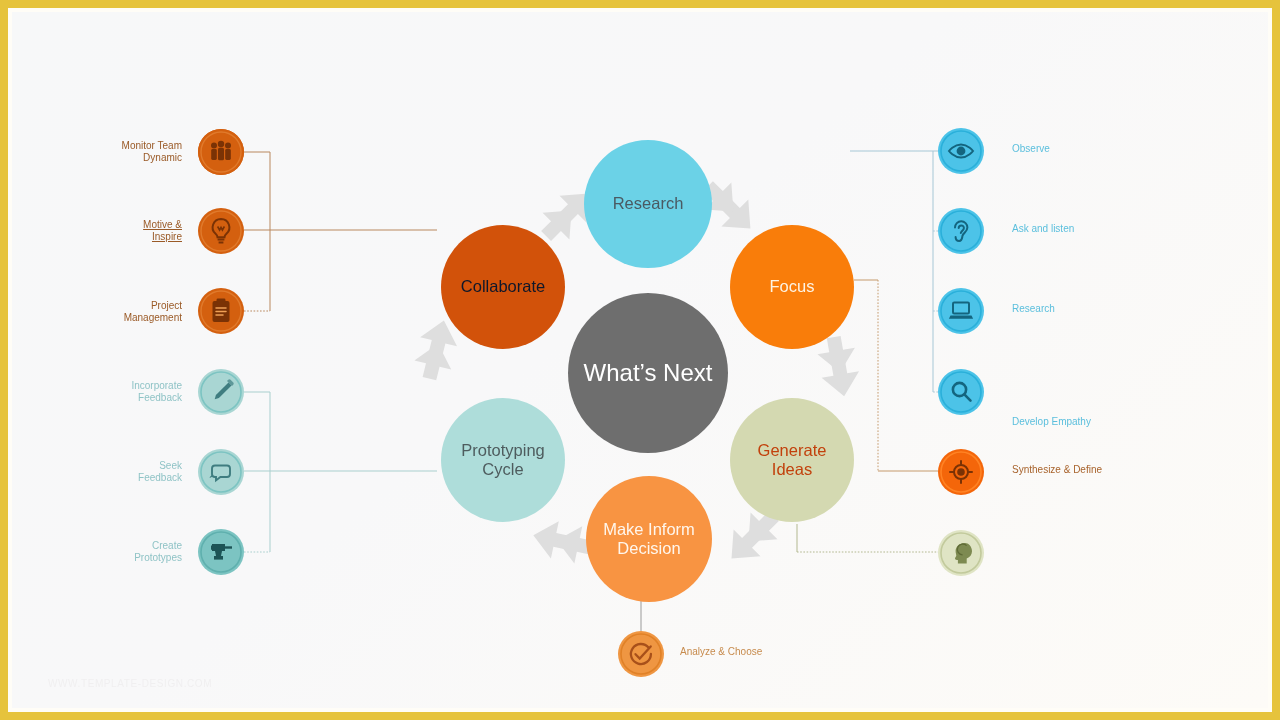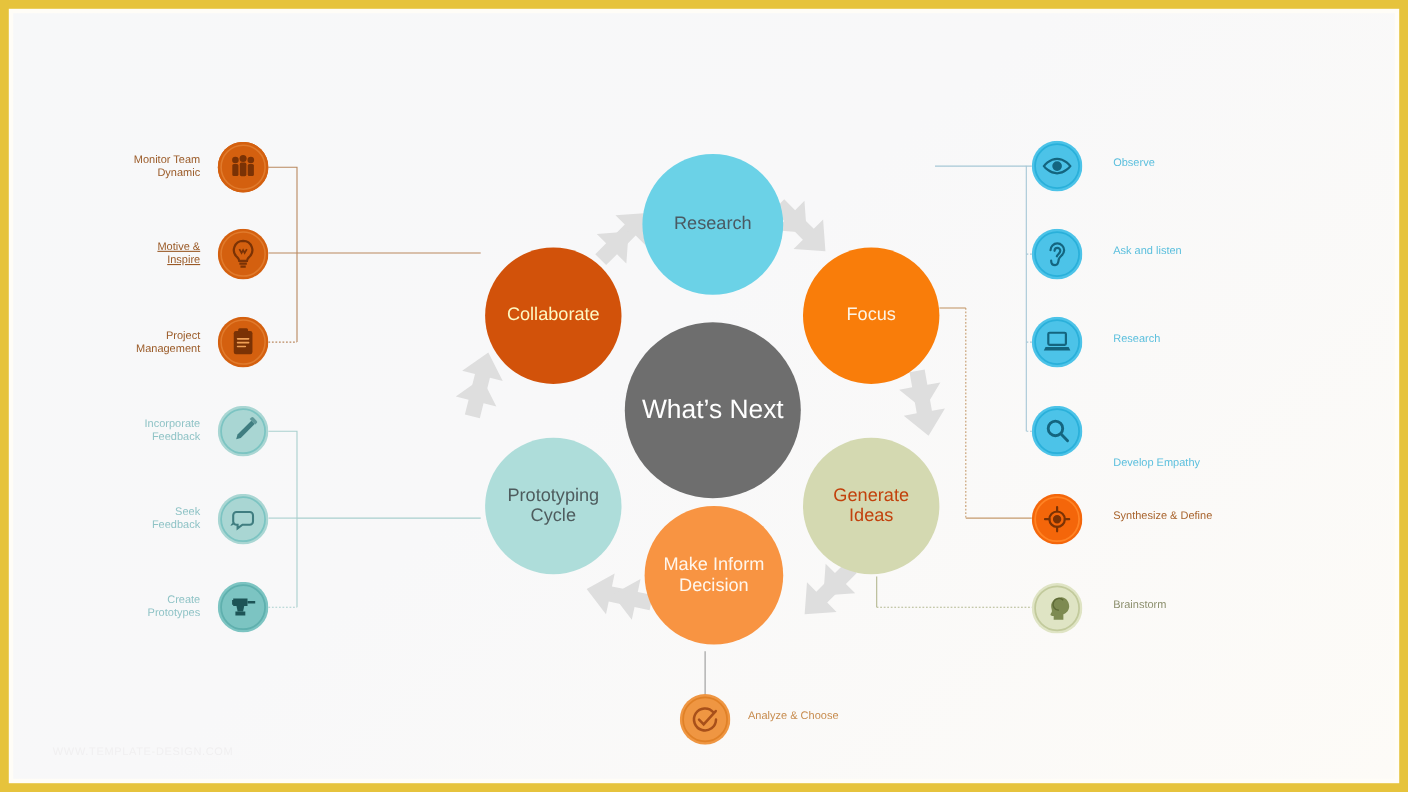--- a/index.html
+++ b/index.html
@@ -48,23 +48,23 @@
     width: 160px; height: 160px;
     left: 556px; top: 281px;
     background: #6e6e6e;
     color: #ffffff;
     font-size: 24px;
   }
   .petal { font-size: 16.5px; }
   .p-research  { width:128px;height:128px; left:572px; top:128px; background:#6bd2e7; color:#4a5a63; }
   .p-focus     { width:124px;height:124px; left:718px; top:213px; background:#f97d0a; color:#fdf3e4; }
   .p-generate  { width:124px;height:124px; left:718px; top:386px; background:#d4d9b1; color:#c2410c; }
-  .p-decision  { width:126px;height:126px; left:574px; top:448px; background:#f89442; color:#fff6ec; }
+  .p-decision  { width:126px;height:126px; left:574px; top:464px; background:#f89442; color:#fff6ec; }
   .p-prototype { width:124px;height:124px; left:429px; top:386px; background:#aeddda; color:#4e5c5e; }
-  .p-collab    { width:124px;height:124px; left:429px; top:213px; background:#d2520a; color:#fef9c3; }
+  .p-collab    { width:124px;height:124px; left:429px; top:213px; background:#d2520a; color:#0f172a; }
 
   
   .sat {
     position: absolute;
     width: 46px; height: 46px;
     border-radius: 50%;
     display:flex; align-items:center; justify-content:center;
   }
   .sat svg { display:block; }
   .sat-label {
@@ -352,21 +352,20 @@
   <div class="sat" style="left:926px; top:518px;">
     <svg width="46" height="46" viewBox="0 0 46 46">
       <circle cx="23" cy="23" r="23" fill="#dfe4c4"></circle>
       <circle cx="23" cy="23" r="20" fill="none" stroke="#c2ca9c" stroke-width="1.6"></circle>
       <path d="M27 13c-5.6 0 -9.4 3.6 -9.4 8 0 2 .7 3.4 .7 4.6 0 1.1 -1.3 1.9 -1.3 3 0 .9 .8 1.3 1.8 1.3h1.1v3.6h8.8v-5c3.3 -1.2 5.3 -4 5.3 -7.3 0 -4.7 -3.6 -8.2 -7 -8.2z" fill="#7d8a51"></path>
       <g fill="none" stroke="#5e6a36" stroke-width="1.3">
         <path d="M28.6 15.6a5.4 5.4 0 1 0 -4 9.2"></path>
       </g>
     </svg>
   </div>
-  <div class="sat-label lbl-right t-olive" style="left:1000px; top:533px; width:220px;">Brainstorm</div>
 
   <div class="sat" style="left:606px; top:619px;">
     <svg width="46" height="46" viewBox="0 0 46 46">
       <circle cx="23" cy="23" r="23" fill="#ef9642"></circle>
       <circle cx="23" cy="23" r="20" fill="none" stroke="#e08127" stroke-width="1.6"></circle>
       <g fill="none" stroke="#a8501a" stroke-width="2.3" stroke-linecap="round">
         <path d="M30.5 16.5a10 10 0 1 0 2.4 6.5"></path>
         <path d="M17.5 23.2 l4.2 4.4 l11 -12.2"></path>
       </g>
     </svg>

